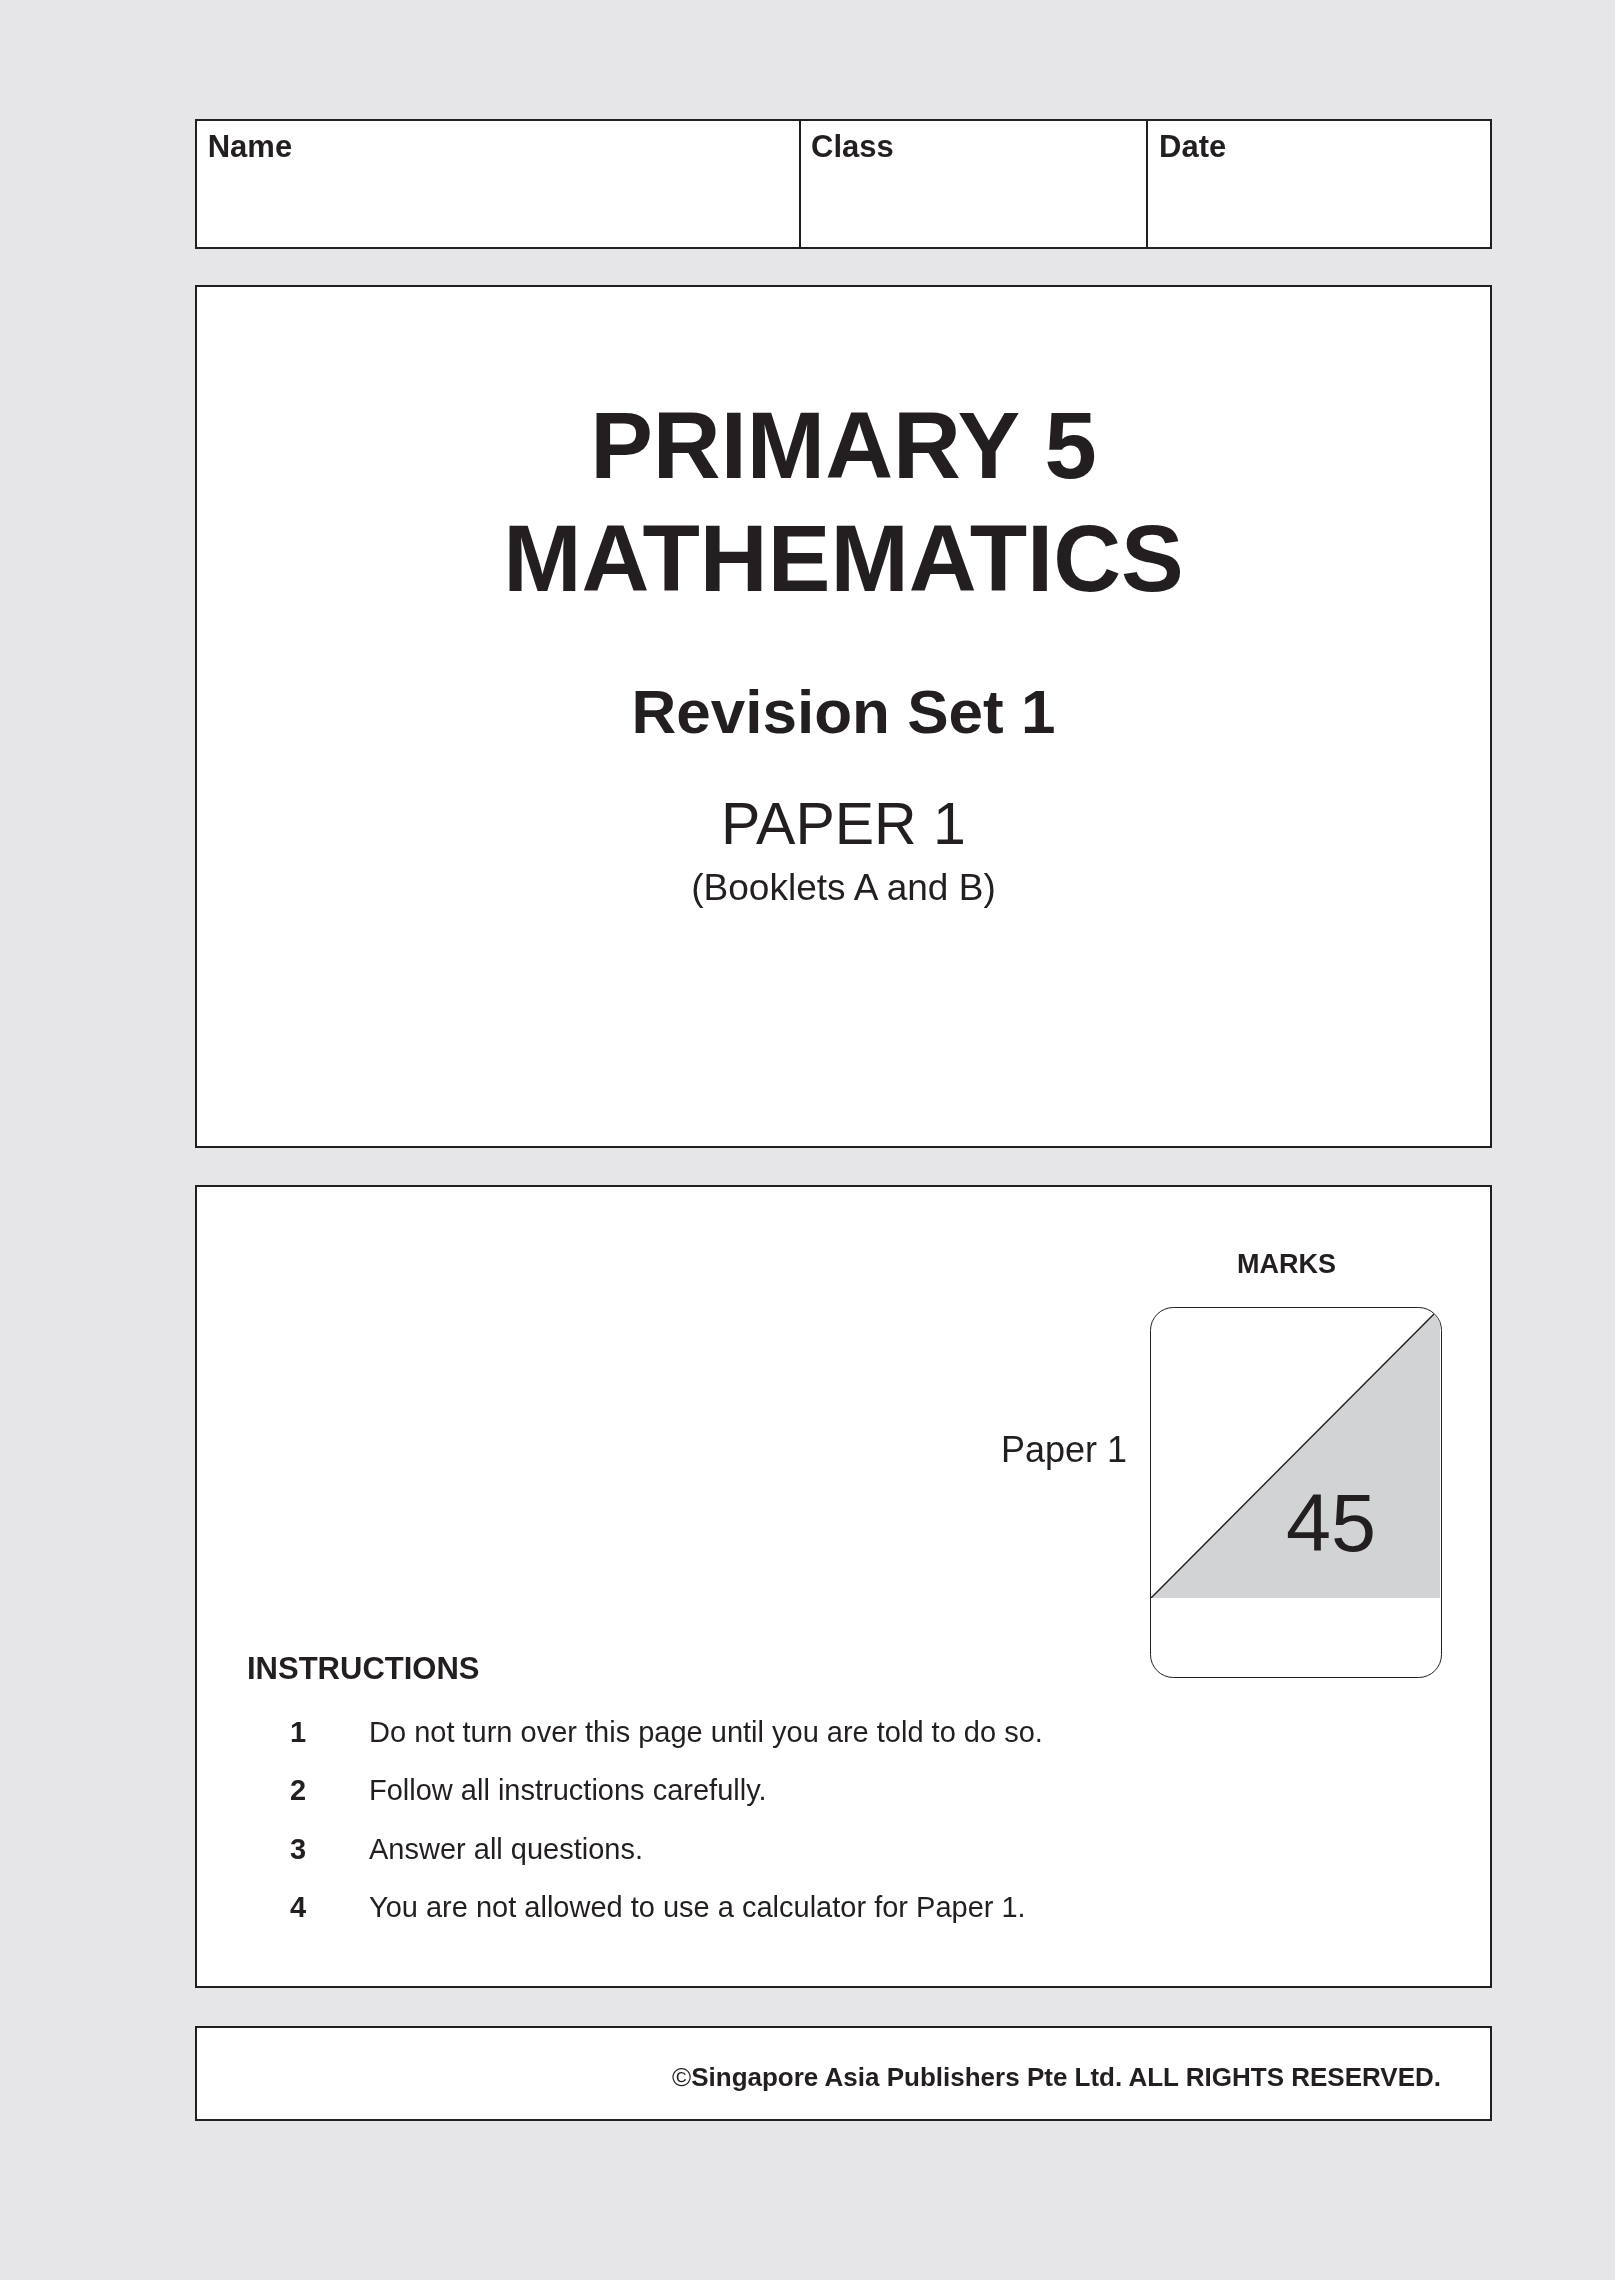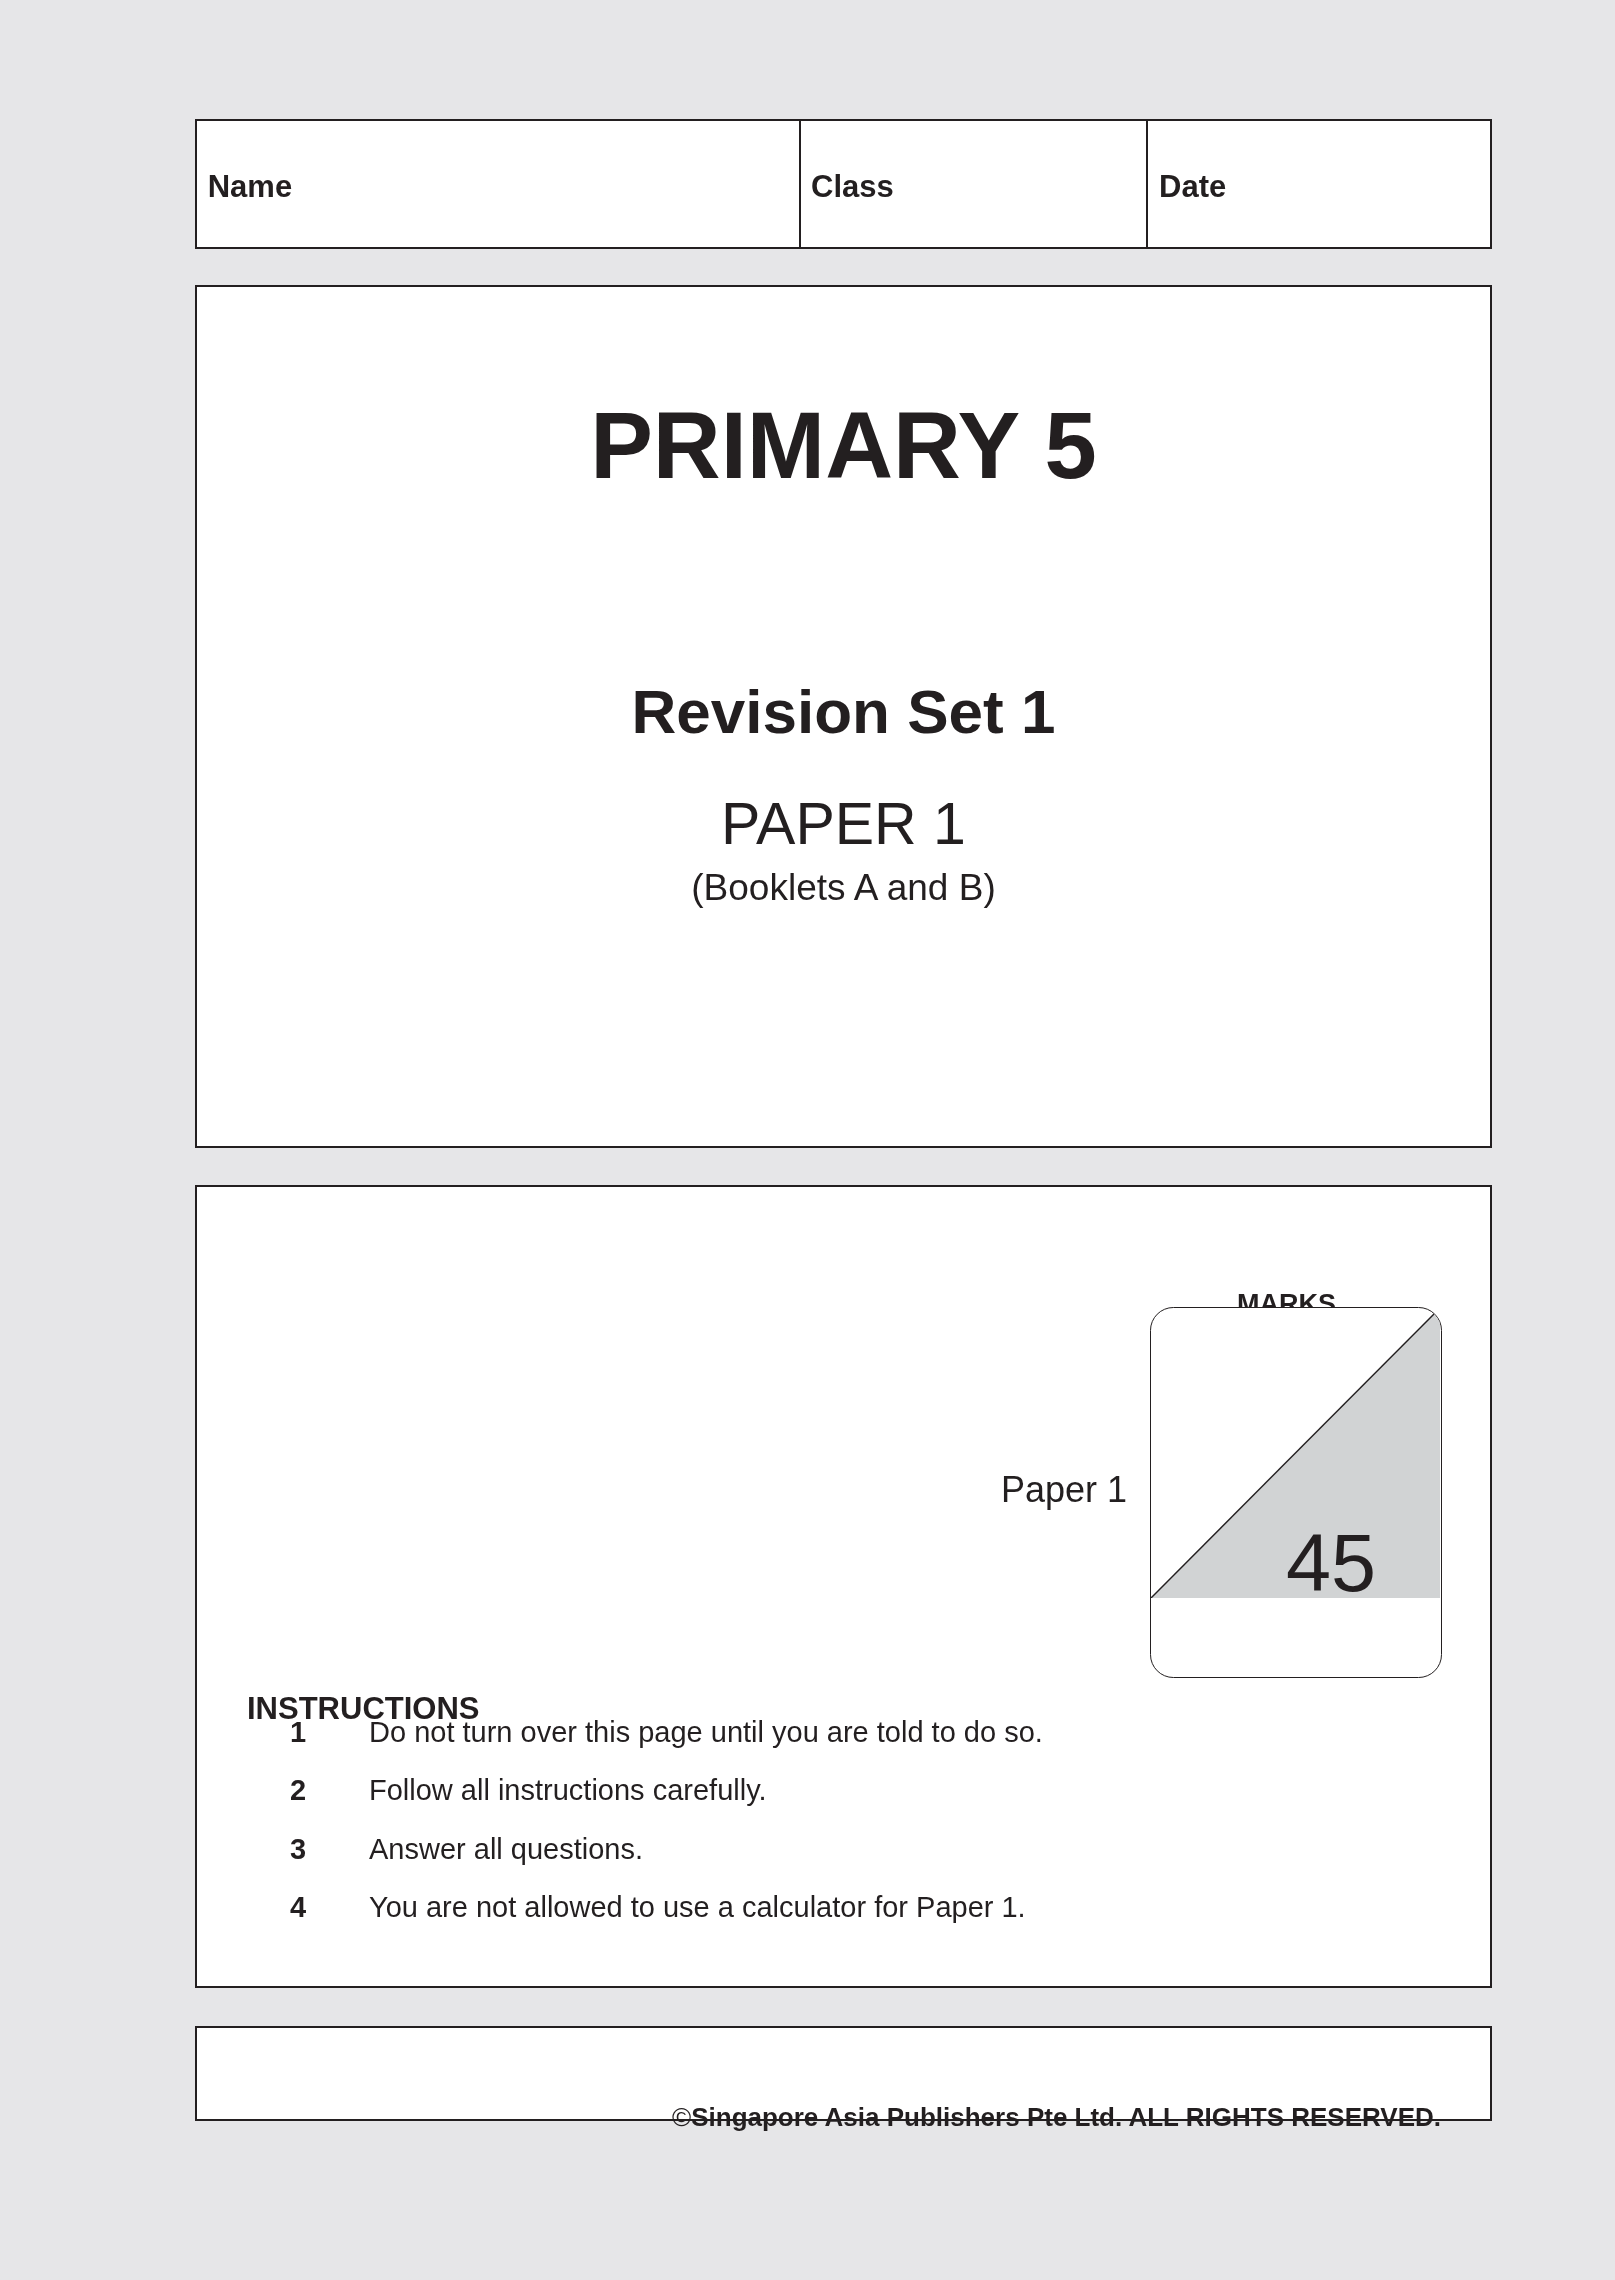--- a/index.html
+++ b/index.html
@@ -11,21 +11,21 @@
     font-family: "Liberation Sans", sans-serif;
     color: #231f20;
   }
   .box {
     position: absolute;
     left: 195px; width: 1297px;
     background: #ffffff;
     border: 2.4px solid #231f20;
     box-sizing: border-box;
   }
-  .abs { position: absolute; white-space: nowrap; line-height: 1; margin-top: 40px; }
+  .abs { position: absolute; white-space: nowrap; line-height: 1; }
   .bold { font-weight: bold; }
 
   
   #hdr { top: 119px; height: 130px; }
   .hdr-div { position: absolute; top: 0; bottom: 0; width: 2px; background: #231f20; }
   .hdr-label { font-size: 31px; font-weight: bold; top: 9.8px; }
 
   
   #titlebox { top: 285px; height: 863px; }
   .center-line { position: absolute; left: 0; right: 0; text-align: center; white-space: nowrap; line-height: 1; }
@@ -58,20 +58,21 @@
 <div id="hdr" class="box">
   <div class="abs hdr-label" style="left:10.7px;">Name</div>
   <div class="hdr-div" style="left:602px;"></div>
   <div class="abs hdr-label" style="left:614px;">Class</div>
   <div class="hdr-div" style="left:949px;"></div>
   <div class="abs hdr-label" style="left:962px;">Date</div>
 </div>
 
 <div id="titlebox" class="box">
   <div class="center-line bold" style="top:112px; font-size:94px; letter-spacing:0px;">PRIMARY 5</div>
+  <div class="center-line bold" style="top:225px; font-size:94px;">MATHEMATICS</div>
   <div class="center-line bold" style="top:394px; font-size:62px;">Revision Set 1</div>
   <div class="center-line" style="top:508px; font-size:59px;">PAPER 1</div>
   <div class="center-line" style="top:582px; font-size:37px;">(Booklets A and B)</div>
 </div>
 
 <div id="mainbox" class="box">
   <div class="abs bold" style="left:1040px; top:64px; font-size:27px;">MARKS</div>
   <div class="abs" style="left:804px; top:245px; font-size:36px;">Paper 1</div>
 
   <div class="marks-box">

